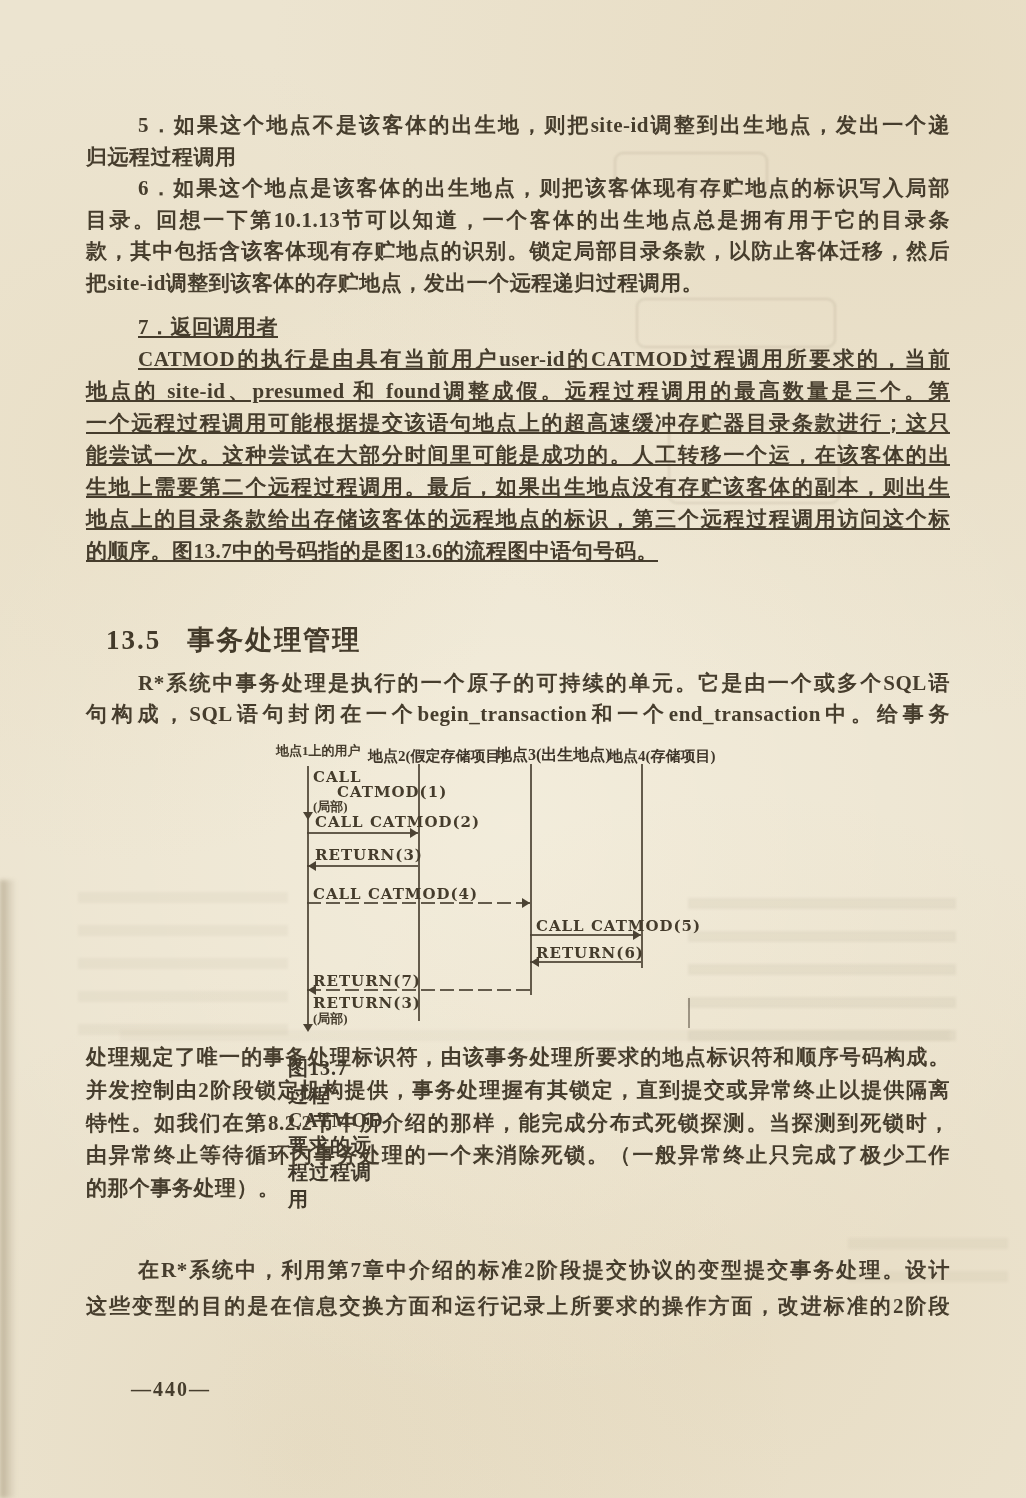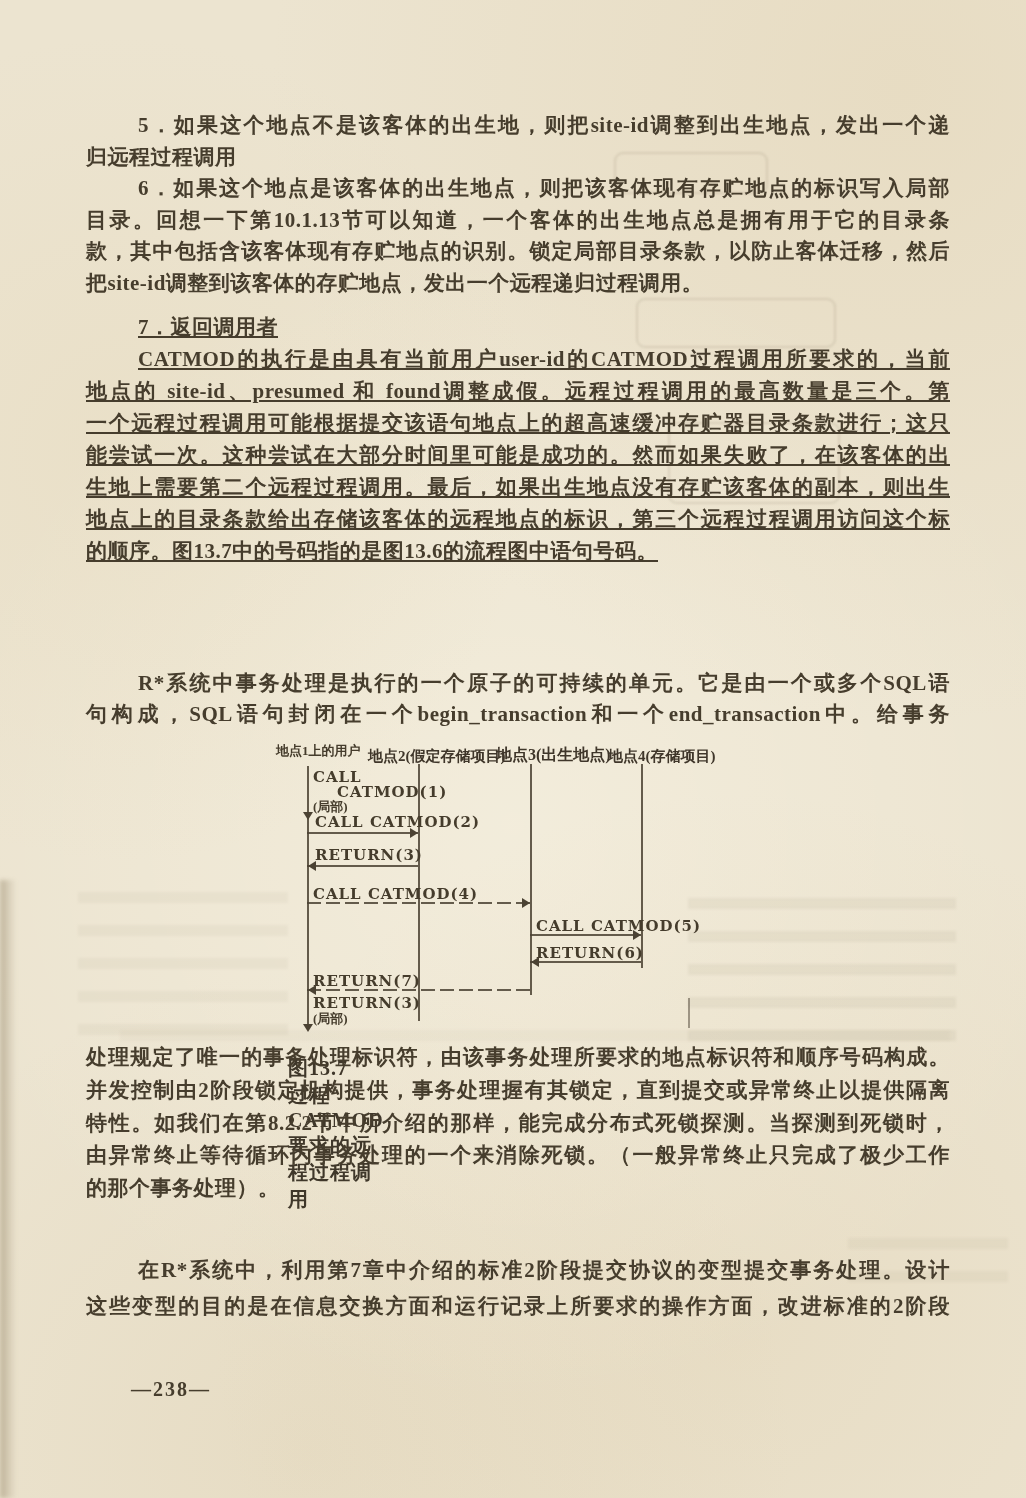--- a/index.html
+++ b/index.html
@@ -63,26 +63,29 @@
     <div class="tline fill">目录。回想一下第10.1.13节可以知道，一个客体的出生地点总是拥有用于它的目录条</div>
     <div class="tline fill">款，其中包括含该客体现有存贮地点的识别。锁定局部目录条款，以防止客体迁移，然后</div>
     <div class="tline endl">把site-id调整到该客体的存贮地点，发出一个远程递归过程调用。</div>
   </div>
 
   <div class="abs tblock" style="top:311px;line-height:32px;text-decoration:underline;">
     <div class="tline endl ind">7．返回调用者</div>
     <div class="tline fill ind">CATMOD的执行是由具有当前用户user-id的CATMOD过程调用所要求的，当前</div>
     <div class="tline fill">地点的 site-id、presumed 和 found调整成假。远程过程调用的最高数量是三个。第</div>
     <div class="tline fill">一个远程过程调用可能根据提交该语句地点上的超高速缓冲存贮器目录条款进行；这只</div>
-    <div class="tline fill">能尝试一次。这种尝试在大部分时间里可能是成功的。然而如果失败了，在该客体的出</div>
+    <div class="tline fill">能尝试一次。这种尝试在大部分时间里可能是成功的。人工转移一个运，在该客体的出</div>
     <div class="tline fill">生地上需要第二个远程过程调用。最后，如果出生地点没有存贮该客体的副本，则出生</div>
     <div class="tline fill">地点上的目录条款给出存储该客体的远程地点的标识，第三个远程过程调用访问这个标</div>
     <div class="tline endl">的顺序。图13.7中的号码指的是图13.6的流程图中语句号码。</div>
   </div>
 
+  <div class="abs heading" style="left:106px;top:622px;">
+    <span>13.5</span><span style="display:inline-block;width:26px;"></span><span>事务处理管理</span>
+  </div>
 
   <div class="abs tblock" style="top:668px;line-height:30.5px;">
     <div class="tline fill ind">R*系统中事务处理是执行的一个原子的可持续的单元。它是由一个或多个SQL语</div>
     <div class="tline fill">句构成，SQL语句封闭在一个begin_transaction和一个end_transaction中。给事务</div>
   </div>
 
   <div class="abs" style="left:0;top:0;width:0;height:0;">
 
     <div class="abs figsmall" style="left:276px;top:742px;">地点1上的用户</div>
     <div class="abs sitehead" style="left:368px;top:747px;font-size:15px;">地点2(假定存储项目)</div>
@@ -139,15 +142,15 @@
     <div class="tline fill">特性。如我们在第8.2.2节中所介绍的那样，能完成分布式死锁探测。当探测到死锁时，</div>
     <div class="tline fill">由异常终止等待循环内事务处理的一个来消除死锁。（一般异常终止只完成了极少工作</div>
     <div class="tline endl">的那个事务处理）。</div>
   </div>
 
   <div class="abs tblock" style="top:1252px;line-height:36px;">
     <div class="tline fill ind">在R*系统中，利用第7章中介绍的标准2阶段提交协议的变型提交事务处理。设计</div>
     <div class="tline fill">这些变型的目的是在信息交换方面和运行记录上所要求的操作方面，改进标准的2阶段</div>
   </div>
 
-  <div class="abs pagenum" style="left:131px;top:1378px;">—238—</div>
+  <div class="abs pagenum" style="left:131px;top:1378px;">—440—</div>
 
 </div>
 
 </body></html>

